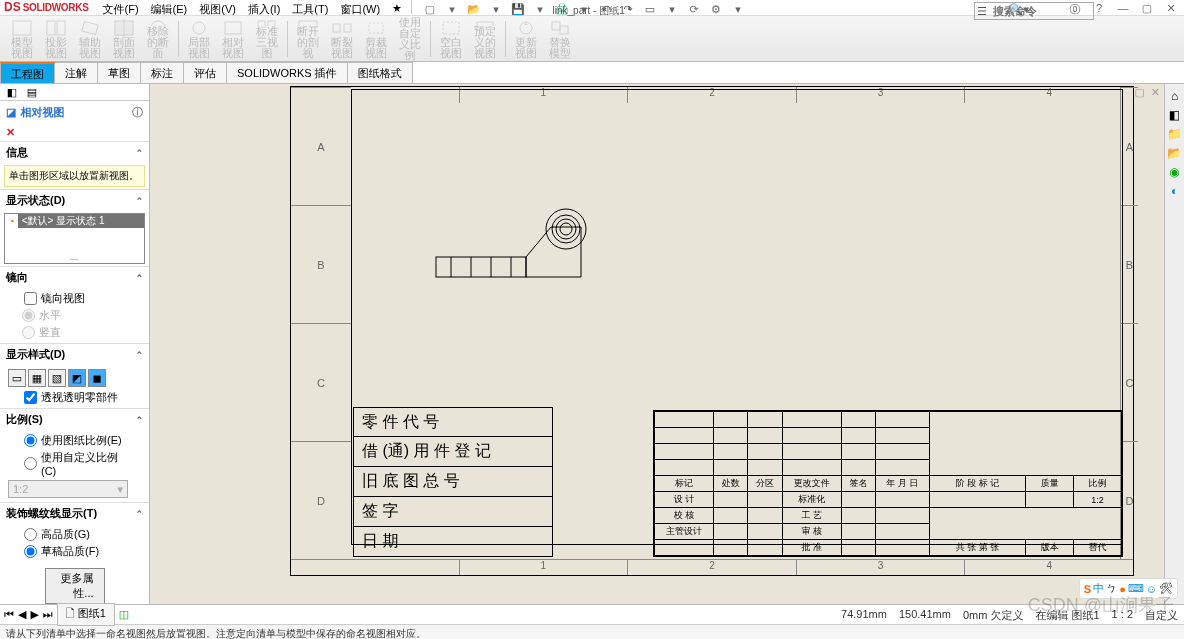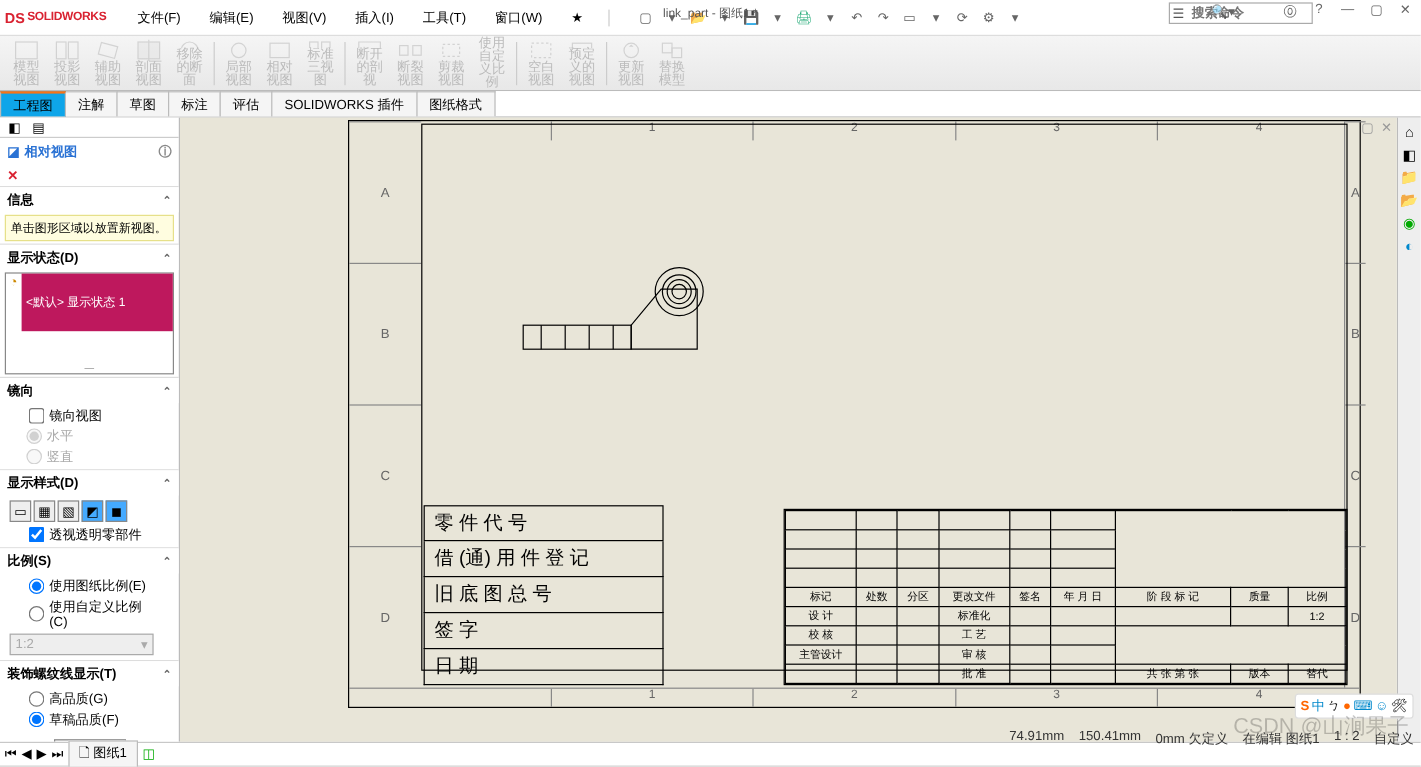--- a/index.html
+++ b/index.html
@@ -1,17 +1,17 @@
 <!DOCTYPE html>
 <html><head>
 <meta charset="utf-8">
 <style>
 * { margin:0; padding:0; box-sizing:border-box; font-family:"Microsoft YaHei","Segoe UI",Tahoma,sans-serif; font-size:11px; }
 body { width:1184px; height:639px; background:#fff; overflow:hidden; color:#000; }
-.menubar { height:30px; background:#fff; display:flex; align-items:center; padding:0 4px; border-bottom:1px solid #ddd;gap:12px; }
+.menubar { height:16px; background:#fff; display:flex; align-items:flex-start; padding:0 4px; border-bottom:1px solid #ddd; }
 .logo { display:flex; align-items:center; gap:2px; margin-right:8px; }
 .logo-s { color:#d92231; font-weight:bold; font-size:12px; }
 .logo-txt { color:#d92231; font-weight:bold; font-size:10px; letter-spacing:-0.3px; }
 .menuitem { padding:2px 6px; cursor:default; white-space:nowrap; }
 .sep { width:1px; height:14px; background:#ccc; margin:0 3px; }
 .toolbar-icons { display:flex; align-items:center; gap:4px; margin-left:6px; }
 .tico { width:18px; height:18px; display:inline-flex; align-items:center; justify-content:center; color:#666; }
 .title-center { position:absolute; left:50%; top:4px; transform:translateX(-50%); font-size:10px; color:#555; }
 .search-right { position:absolute; right:90px; top:2px; width:120px; height:18px; border:1px solid #aaa; display:flex; align-items:center; }
 .search-right input { width:100%; border:none; outline:none; font-size:11px; padding:0 4px; background:transparent;font-weight:bold; }
@@ -28,21 +28,21 @@
 .sidepanel { width:150px; border-right:1px solid #bbb; background:#fff; overflow:hidden; display:flex; flex-direction:column; }
 .sp-top { height:20px; border-bottom:1px solid #ccc; display:flex; align-items:center; padding:0 4px; gap:4px; }
 .sp-icon { width:16px; height:16px; display:inline-flex; align-items:center; justify-content:center; }
 .sp-head { padding:4px 6px; display:flex; align-items:center; gap:4px; font-weight:bold; }
 .sp-close { color:#d92231; padding:2px 6px; font-weight:bold; cursor:default; }
 .sect { border-top:1px solid #ddd; }
 .sect-h { display:flex; justify-content:space-between; align-items:center; padding:3px 6px; font-weight:bold; background:#fff; }
 .caret { color:#666; font-size:9px; }
 .info-box { background:#fffde0; border:1px solid #e6e08a; margin:2px 4px; padding:3px 4px; font-size:10px; }
 .state-box { border:1px solid #888; margin:2px 4px; }
-.state-sel { background:#be185d; color:#fff; padding:17px 4px; font-size:10px; }
+.state-sel { background:#737373; color:#fff; padding:0 4px; font-size:10px; }
 .state-space { height:26px; }
 .sect-body { padding:2px 8px; }
 .radio-row, .check-row { display:flex; align-items:center; gap:4px; padding:1px 16px; font-size:10px; }
 .radio-row input, .check-row input { margin:0; }
 .disabled { color:#aaa; }
 .style-btns { display:flex; gap:2px; padding:2px 0; }
 .sbtn { width:18px; height:18px; border:1px solid #888; background:#eee; display:flex; align-items:center; justify-content:center; }
 .scale-sel { width:120px; height:18px; border:1px solid #aaa; background:#eee; margin:2px 0; }
 .more-btn { margin:6px auto; padding:2px 10px; border:1px solid #888; background:#eee; display:block; width:60px; text-align:right; }
 .viewport { flex:1; background:#e8e5d8; position:relative; overflow:hidden; }

